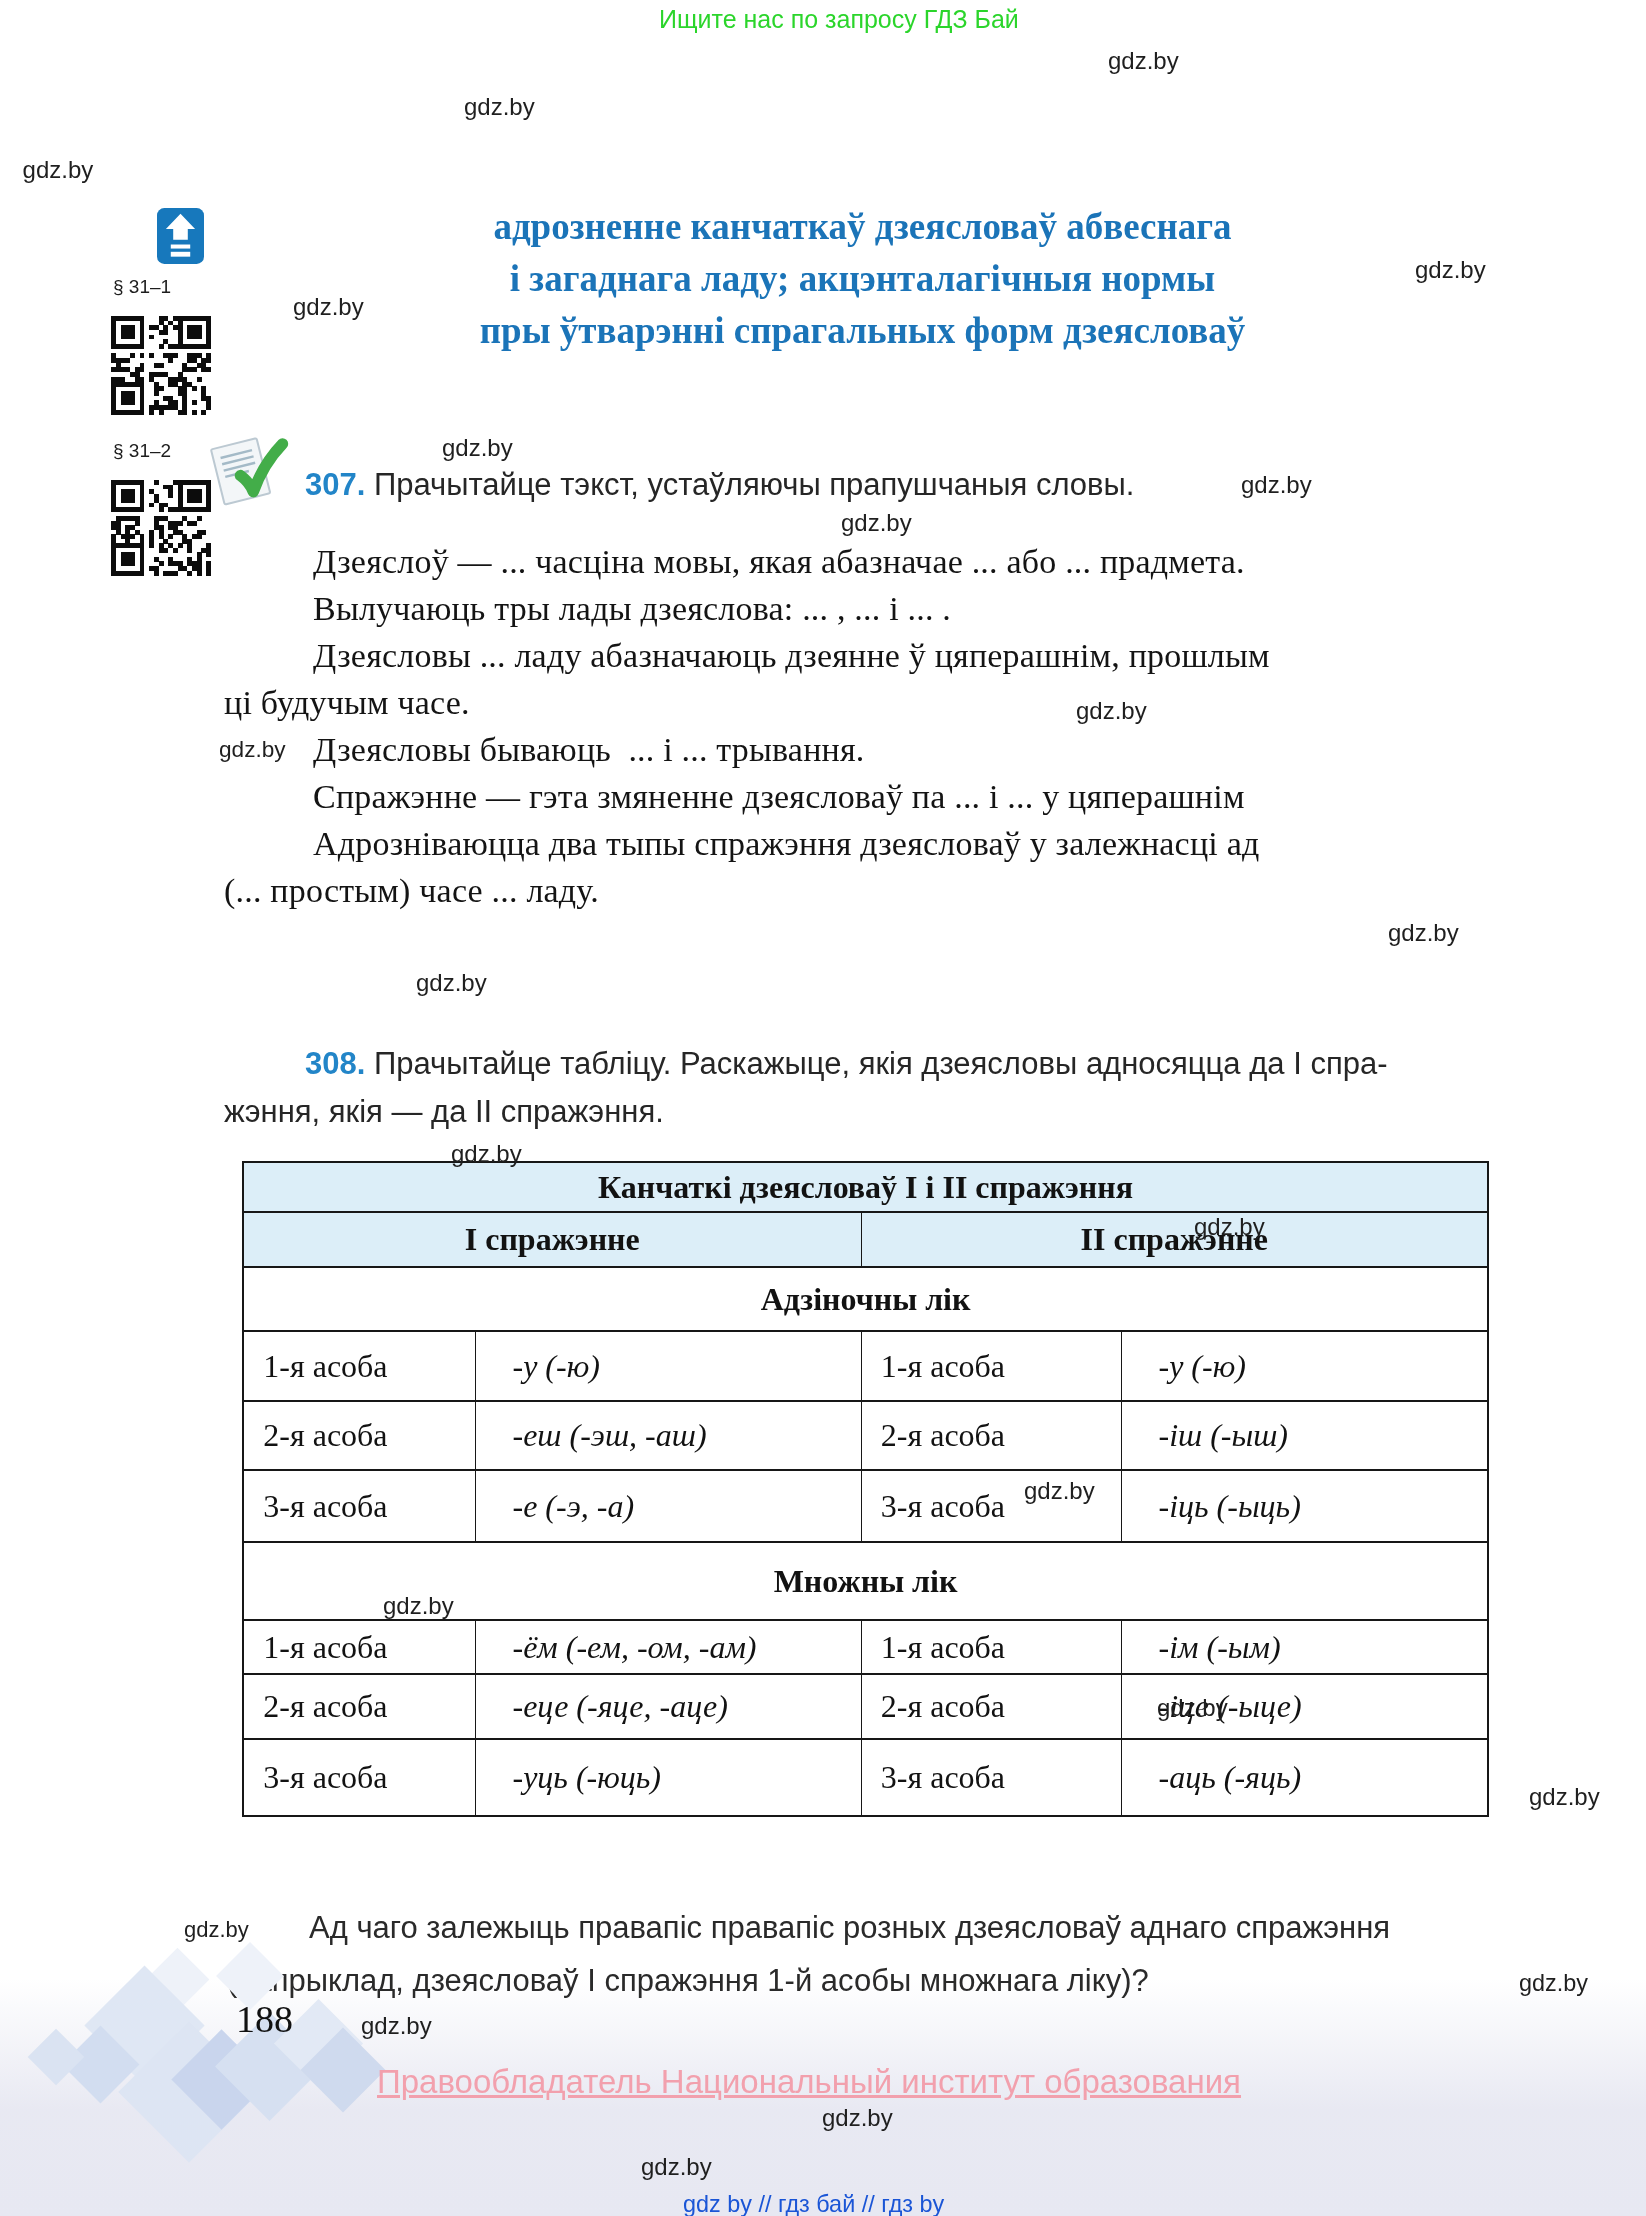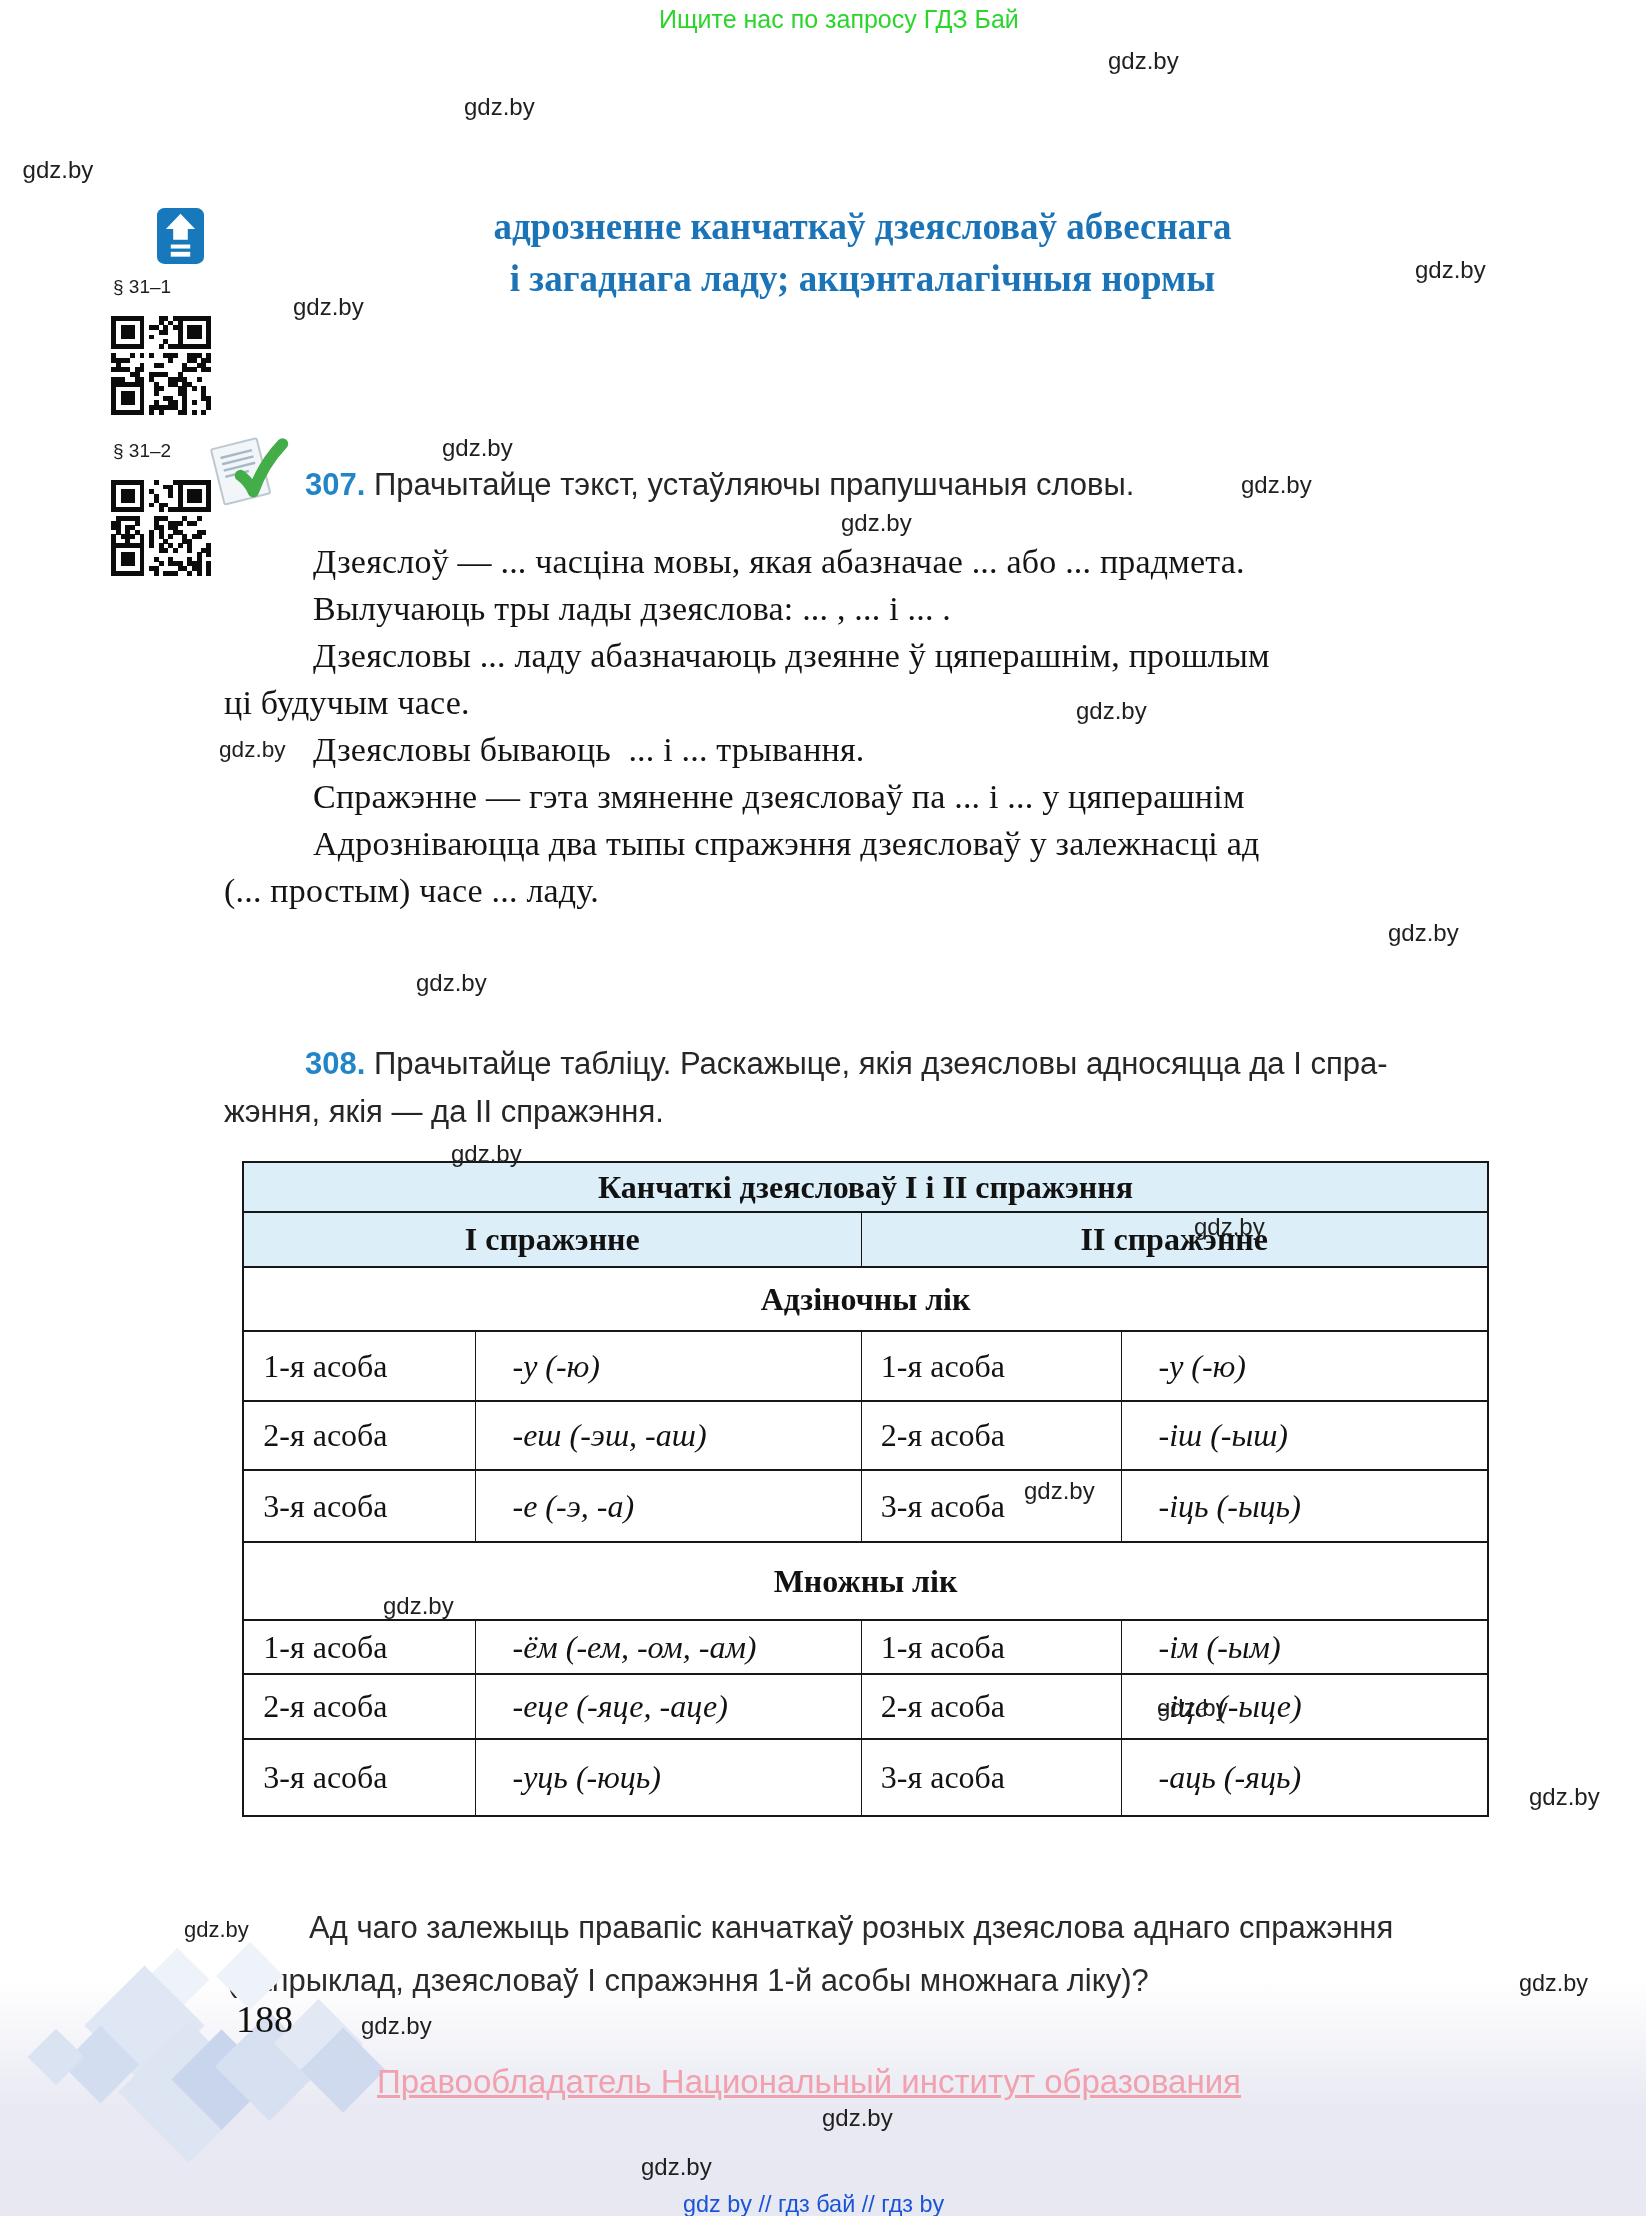--- a/index.html
+++ b/index.html
@@ -534,20 +534,21 @@
         <rect x="12" y="10" width="58" height="70" fill="#f3f6f8" stroke="#bcc9d2" stroke-width="2.5" rx="2"></rect>
         <path d="M21 23 h40 M21 31 h40 M21 39 h40 M21 47 h30" stroke="#a4bac7" stroke-width="3" fill="none"></path>
       </g>
       <path d="M40 50 Q51 58 56 70 Q68 36 92 11" stroke="#43ad49" stroke-width="14" fill="none" stroke-linecap="round" stroke-linejoin="round"></path>
     </svg>
   </span>
 
   <div class="heading">
     <div>адрозненне канчаткаў дзеясловаў абвеснага</div>
     <div>і загаднага ладу; акцэнталагічныя нормы</div>
+    <div>пры ўтварэнні спрагальных форм дзеясловаў</div>
   </div>
 
   <div class="ex-head" style="left:305px;top:467px">
     <span class="ex-num">307.</span>
     <span>Прачытайце тэкст, устаўляючы прапушчаныя словы.</span>
   </div>
 
   <div class="ex-body">
     <span class="bl ind">Дзеяслоў — ... часціна мовы, якая абазначае ... або ... прадмета.</span>
     <span class="bl ind">Вылучаюць тры лады дзеяслова: ... , ... і ... .</span>
@@ -618,21 +619,21 @@
     </tr>
     <tr style="height:77px">
       <td class="person">3-я асоба</td>
       <td class="ending">-уць (-юць)</td>
       <td class="person">3-я асоба</td>
       <td class="ending">-аць (-яць)</td>
     </tr>
   </tbody>
     </table>
 
-  <div class="q-line" style="left:309px;top:1910px">Ад чаго залежыць правапіс канчаткаў розных дзеяслова аднаго спражэння</div>
+  <div class="q-line" style="left:309px;top:1910px">Ад чаго залежыць правапіс правапіс розных дзеясловаў аднаго спражэння</div>
   <div class="q-line" style="left:227px;top:1963px">(напрыклад, дзеясловаў I спражэння 1-й асобы множнага ліку)?</div>
 
   <div class="footer-grad"></div>
   <div class="dia" style="left:155px;top:1957px;width:45px;height:45px;background:#eef2f9"></div>
   <div class="dia" style="left:226px;top:1952px;width:48px;height:48px;background:#eef2f9"></div>
   <div class="dia" style="left:102px;top:1983px;width:85px;height:85px;background:#dfe7f4"></div>
   <div class="dia" style="left:73px;top:2037px;width:55px;height:55px;background:#d2ddf0"></div>
   <div class="dia" style="left:36px;top:2037px;width:40px;height:40px;background:#dae3f2"></div>
   <div class="dia" style="left:139px;top:2042px;width:100px;height:100px;background:#dde5f3"></div>
   <div class="dia" style="left:186px;top:2044px;width:71px;height:71px;background:#c9d5ed"></div>

